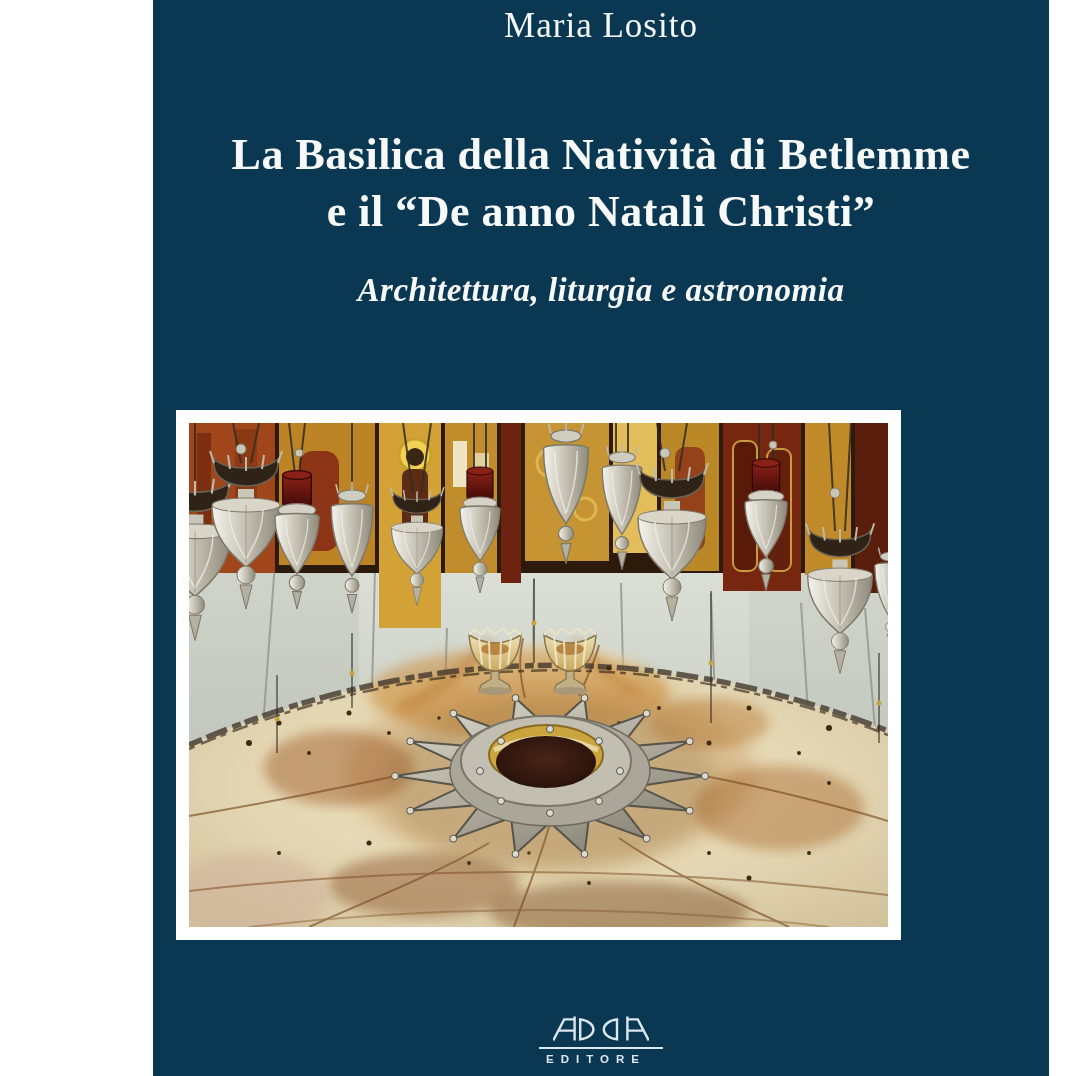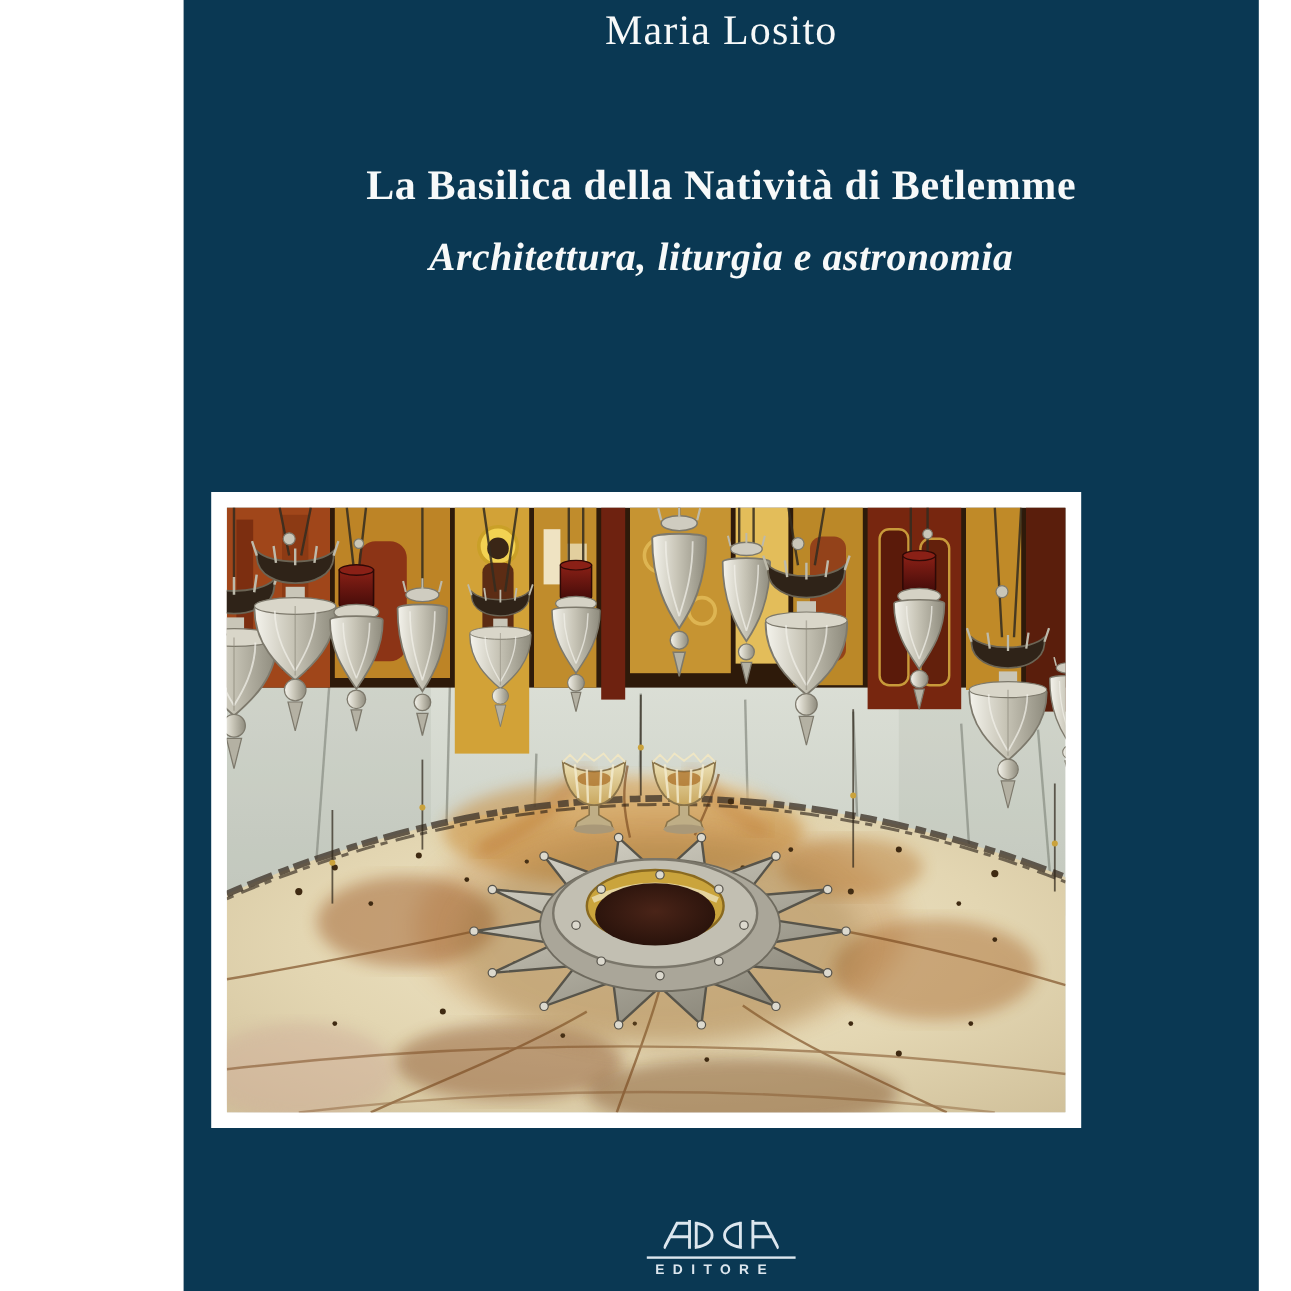--- a/index.html
+++ b/index.html
@@ -17,25 +17,25 @@
   .author{
     position:absolute;top:6px;left:0;width:100%;
     text-align:center;color:#f7f9f9;
     font-size:35px;letter-spacing:1px;font-weight:400;
   }
   .title-block{
     position:absolute;top:126px;left:0;width:100%;
     text-align:center;color:#f7f9f9;
   }
   .title-line{
-    font-size:35px;line-height:57px;font-weight:700;
+    font-size:44px;line-height:57px;font-weight:700;
     letter-spacing:.5px;
   }
   .subtitle{
-    margin-top:14px;font-size:33px;font-style:italic;font-weight:600;
+    margin-top:32px;font-size:33px;font-style:italic;font-weight:600;
     letter-spacing:.5px;
   }
   .photo-frame{
     position:absolute;top:410px;left:23px;
     width:699px;height:504px;
     background:#ffffff;padding:13px;
   }
   .photo-frame svg{display:block;width:699px;height:504px;}
   .logo{
     position:absolute;top:1014px;left:50%;
@@ -52,20 +52,21 @@
 </style>
 </head>
 <body>
 
 <div class="cover">
 
   <div class="author">Maria Losito</div>
 
   <div class="title-block">
     <div class="title-line">La Basilica della Natività di Betlemme</div>
+    <div class="title-line">e il “De anno Natali Christi”</div>
     <div class="subtitle">Architettura, liturgia e astronomia</div>
   </div>
 
   <div class="photo-frame">
     <svg viewBox="0 0 699 504" preserveAspectRatio="none" role="img" aria-label="Grotto of the Nativity in Bethlehem: fourteen-pointed silver star set in the marble floor beneath hanging silver oil lamps, glass cups and golden icons">
       <defs>
         <linearGradient id="wallG" x1="0" y1="0" x2="0" y2="1">
           <stop offset="0" stop-color="#e8eae2"></stop>
           <stop offset="0.55" stop-color="#cfd4ca"></stop>
           <stop offset="1" stop-color="#bcc2b7"></stop>

